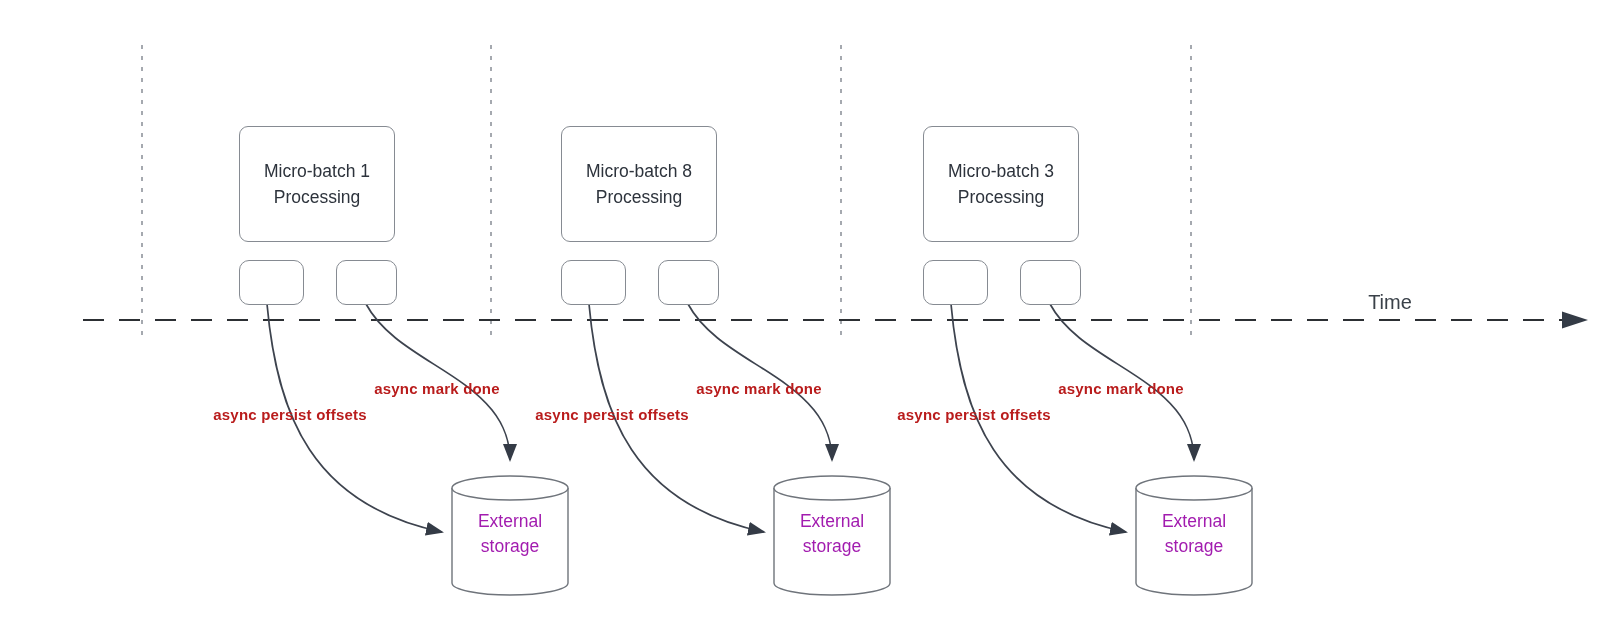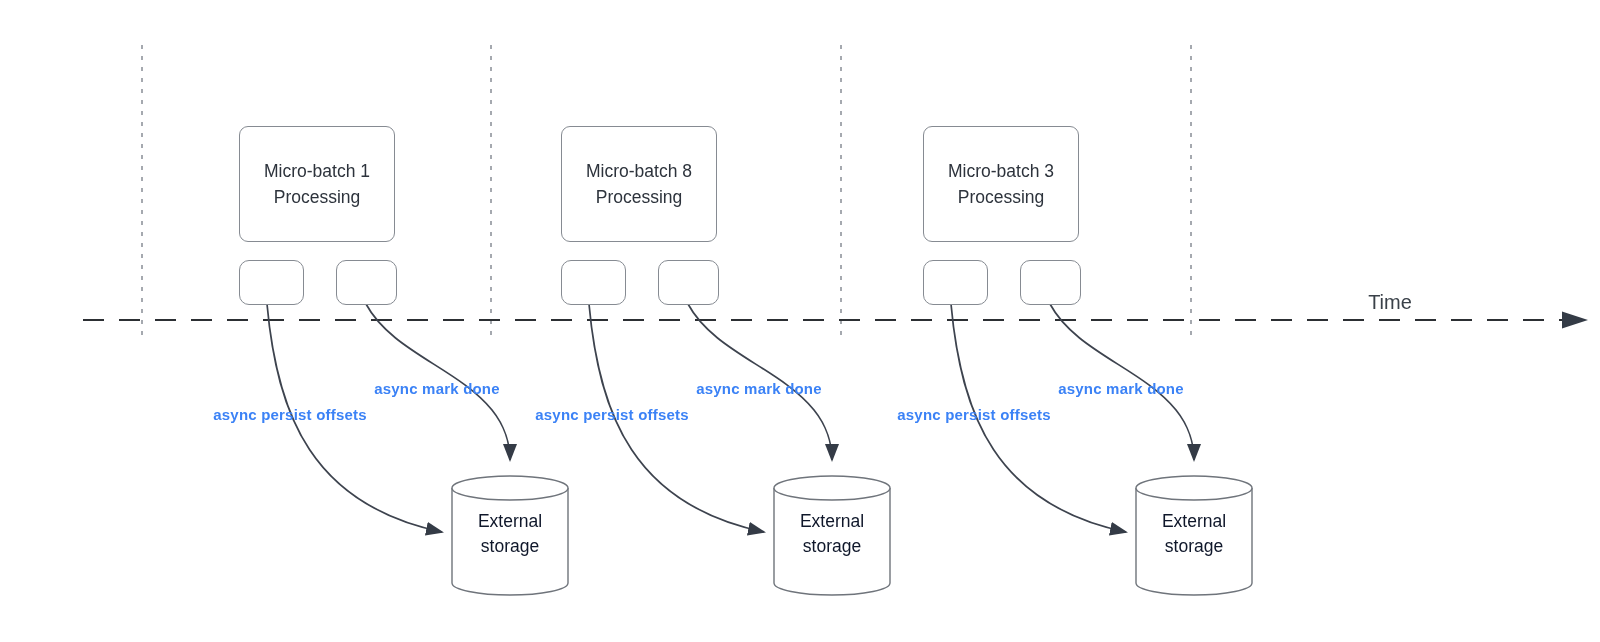--- a/index.html
+++ b/index.html
@@ -44,33 +44,33 @@
     background: #ffffff;
   }
   .mini-box.left  { left: calc(var(--dx) + 239px); width: 63px; }
   .mini-box.right { left: calc(var(--dx) + 336px); width: 59px; }
   .flow-label {
     position: absolute;
     text-align: center;
     font-weight: bold;
     font-size: 15px;
     letter-spacing: 0.2px;
-    color: #3b82f6;
+    color: #b91c1c;
   }
   .persist-label { left: calc(var(--dx) + 180px); top: 406px; width: 220px; }
   .mark-label    { left: calc(var(--dx) + 337px); top: 380px; width: 200px; }
   .storage-label {
     position: absolute;
     left: calc(var(--dx) + 440px);
     top: 509px;
     width: 140px;
     text-align: center;
     font-size: 17.5px;
     line-height: 25px;
-    color: #0f172a;
+    color: #a21caf;
     white-space: pre-line;
   }
   .time-label {
     position: absolute;
     left: 1336px;
     top: 255px;
     width: 108px;
     text-align: center;
     font-size: 20px;
     color: #3a4149;

